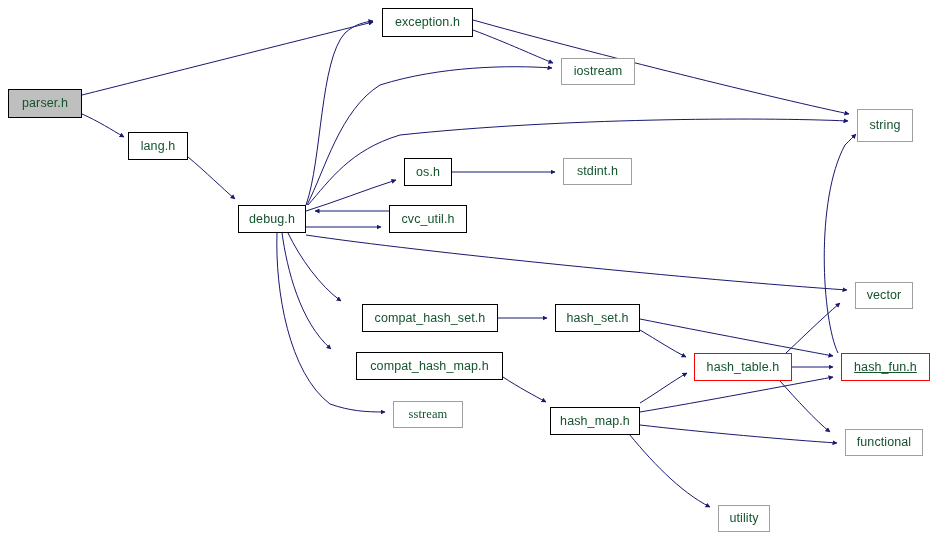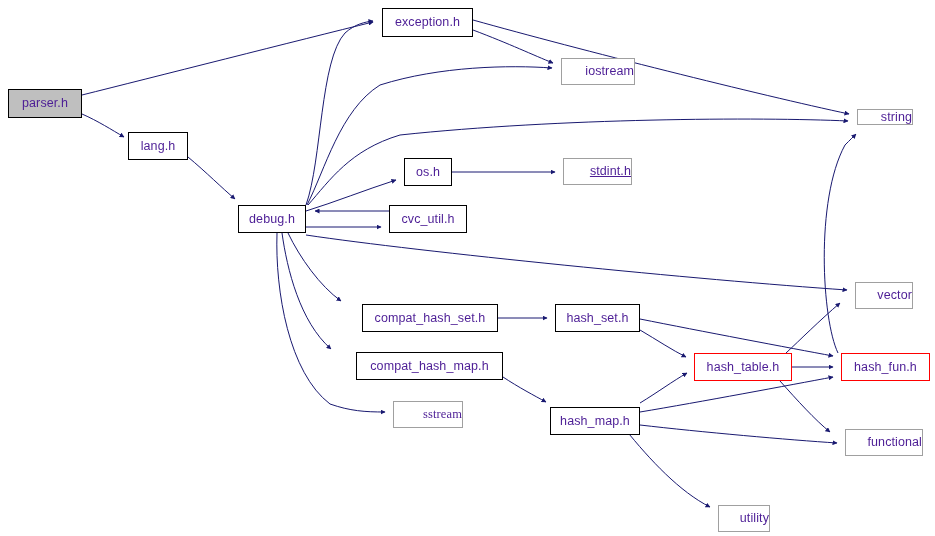--- a/index.html
+++ b/index.html
@@ -27,30 +27,30 @@
   }
   .node {
     position: absolute;
     box-sizing: border-box;
     display: flex;
     align-items: center;
     justify-content: center;
     background: #ffffff;
     font-size: 12.5px;
     line-height: 1;
-    color: #4c1d95;
+    color: #14532d;
     white-space: nowrap;
     letter-spacing: 0.1px;
   }
   .node-label {
     display: block;
     pointer-events: none;
   }
   .node.border-black { border: 1px solid #000000; }
-  .node.border-gray  { border: 1px solid #a0a0a0; justify-content: flex-end; }
+  .node.border-gray  { border: 1px solid #a0a0a0; }
   .node.border-red   { border: 1px solid #ff0000; }
   .node.fill-gray    { background: #bfbfbf; }
 </style>
 </head>
 <body>
 
 <div id="graph-canvas">
   <svg id="edge-layer" viewBox="0 0 935 536" width="935" height="536" xmlns="http://www.w3.org/2000/svg">
     <defs>
       <marker id="arrowhead" viewBox="0 0 10 10" refX="9" refY="5" markerWidth="5" markerHeight="5" orient="auto-start-reverse">
@@ -91,30 +91,30 @@
   <div id="nodes-group">
       <div class="node border-black fill-gray" style="left: 8px; top: 89px; width: 74px; height: 29px;">
         <span class="node-label">parser.h</span>
       </div>
       <div class="node border-black" style="left: 382px; top: 8px; width: 91px; height: 29px;">
         <span class="node-label">exception.h</span>
       </div>
       <div class="node border-gray" style="left: 561px; top: 58px; width: 74px; height: 27px;">
         <span class="node-label">iostream</span>
       </div>
-      <div class="node border-gray" style="left: 857px; top: 109px; width: 56px; height: 16px;">
+      <div class="node border-gray" style="left: 857px; top: 109px; width: 56px; height: 33px;">
         <span class="node-label">string</span>
       </div>
       <div class="node border-black" style="left: 128px; top: 132px; width: 60px; height: 28px;">
         <span class="node-label">lang.h</span>
       </div>
       <div class="node border-black" style="left: 404px; top: 158px; width: 48px; height: 28px;">
         <span class="node-label">os.h</span>
       </div>
-      <div class="node border-gray" style="left: 563px; top: 158px; width: 69px; height: 27px; text-decoration: underline;">
+      <div class="node border-gray" style="left: 563px; top: 158px; width: 69px; height: 27px;">
         <span class="node-label">stdint.h</span>
       </div>
       <div class="node border-black" style="left: 238px; top: 205px; width: 68px; height: 28px;">
         <span class="node-label">debug.h</span>
       </div>
       <div class="node border-black" style="left: 389px; top: 205px; width: 78px; height: 28px; text-align: right;">
         <span class="node-label">cvc_util.h</span>
       </div>
       <div class="node border-gray" style="left: 855px; top: 282px; width: 58px; height: 27px;">
         <span class="node-label">vector</span>
@@ -124,21 +124,21 @@
       </div>
       <div class="node border-black" style="left: 555px; top: 304px; width: 85px; height: 28px;">
         <span class="node-label">hash_set.h</span>
       </div>
       <div class="node border-black" style="left: 356px; top: 352px; width: 147px; height: 28px;">
         <span class="node-label">compat_hash_map.h</span>
       </div>
       <div class="node border-red" style="left: 694px; top: 353px; width: 98px; height: 28px;">
         <span class="node-label">hash_table.h</span>
       </div>
-      <div class="node border-red" style="left: 841px; top: 353px; width: 89px; height: 28px;">
+      <div class="node border-red" style="left: 841px; top: 353px; width: 89px; height: 28px; text-decoration: underline;">
         <span class="node-label">hash_fun.h</span>
       </div>
       <div class="node border-gray" style="left: 393px; top: 401px; width: 70px; height: 27px; font-family: Liberation Serif, serif;">
         <span class="node-label">sstream</span>
       </div>
       <div class="node border-black" style="left: 550px; top: 401px; width: 90px; height: 28px; margin-top: 6px;">
         <span class="node-label">hash_map.h</span>
       </div>
       <div class="node border-gray" style="left: 845px; top: 429px; width: 78px; height: 27px;">
         <span class="node-label">functional</span>

